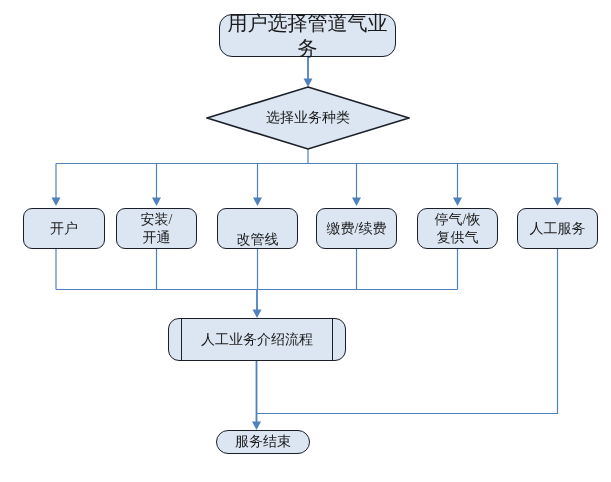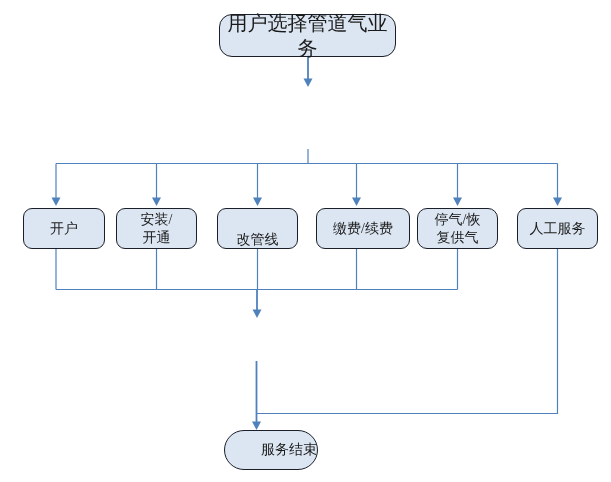--- a/index.html
+++ b/index.html
@@ -28,26 +28,26 @@
     display:flex;align-items:center;justify-content:center;
     text-align:center;
     background:var(--node-fill);
     border:1.6px solid var(--node-border);
     font-size:14px;
     line-height:1.25;
     white-space:pre-line;
     box-sizing:border-box;
   }
   .terminator-start{left:219px;top:14px;width:177px;height:43px;border-radius:13px;font-size:20px;}
-  .terminator-end{left:224px;top:430px;width:94px;height:40px;border-radius:20px;justify-content:flex-end;}
+  .terminator-end{left:216px;top:430px;width:94px;height:24px;border-radius:20px;}
   .box{top:208px;height:41px;border-radius:9px;}
   .box-1{left:23px;width:82px;}
   .box-2{left:116px;width:81px;}
   .box-3{left:217px;width:81px;align-items:flex-end;}
-  .box-4{left:316px;width:94px;}
+  .box-4{left:316px;width:81px;}
   .box-5{left:417px;width:81px;border-radius:10px;}
   .box-6{left:517px;width:81px;}
   .predefined{left:168px;top:318px;width:178px;height:43px;border-radius:11px;}
   .predefined .sidebar-line{
     position:absolute;top:0;bottom:0;width:0;
     border-left:1.4px solid var(--node-border);
   }
   .predefined .sidebar-line.left{left:12px;}
   .predefined .sidebar-line.right{right:12px;}
   .diamond-wrap{
@@ -100,20 +100,26 @@
     <path class="wire-main" d="M256.5 361 V422"></path>
     <polygon class="ah" points="252,421.5 261,421.5 256.5,430"></polygon>
 
     <path class="wire" d="M557.5 249 V413.5 H256.5"></path>
   </svg>
 
   <div class="node terminator-start">
     <span>用户选择管道气业务</span>
   </div>
 
+  <div class="diamond-wrap">
+    <svg width="204" height="64" viewBox="0 0 204 64" xmlns="http://www.w3.org/2000/svg">
+      <polygon class="diamond-shape" points="102,1 203,32 102,63 1,32"></polygon>
+    </svg>
+    <div class="diamond-label">选择业务种类</div>
+  </div>
 
   <div class="node box box-1">
     <span>开户</span>
   </div>
   <div class="node box box-2">
     <span>安装/
 开通</span>
   </div>
   <div class="node box box-3">
     <span>改管线</span>
@@ -122,18 +128,23 @@
     <span>缴费/续费</span>
   </div>
   <div class="node box box-5">
     <span>停气/恢
 复供气</span>
   </div>
   <div class="node box box-6">
     <span>人工服务</span>
   </div>
 
+  <div class="node predefined">
+    <span class="sidebar-line left"></span>
+    <span class="sidebar-line right"></span>
+    <span>人工业务介绍流程</span>
+  </div>
 
   <div class="node terminator-end">
     <span>服务结束</span>
   </div>
 
 </div>
 
 </body></html>

